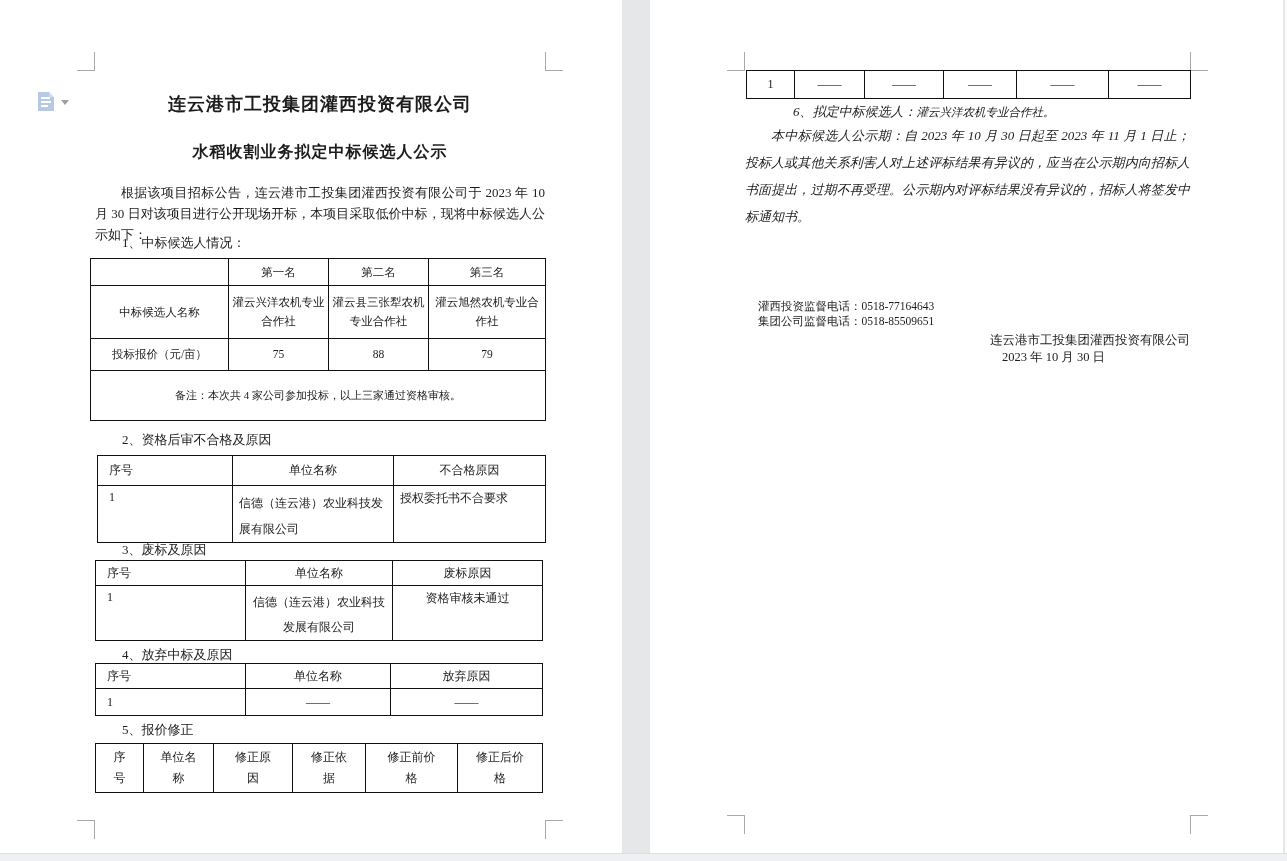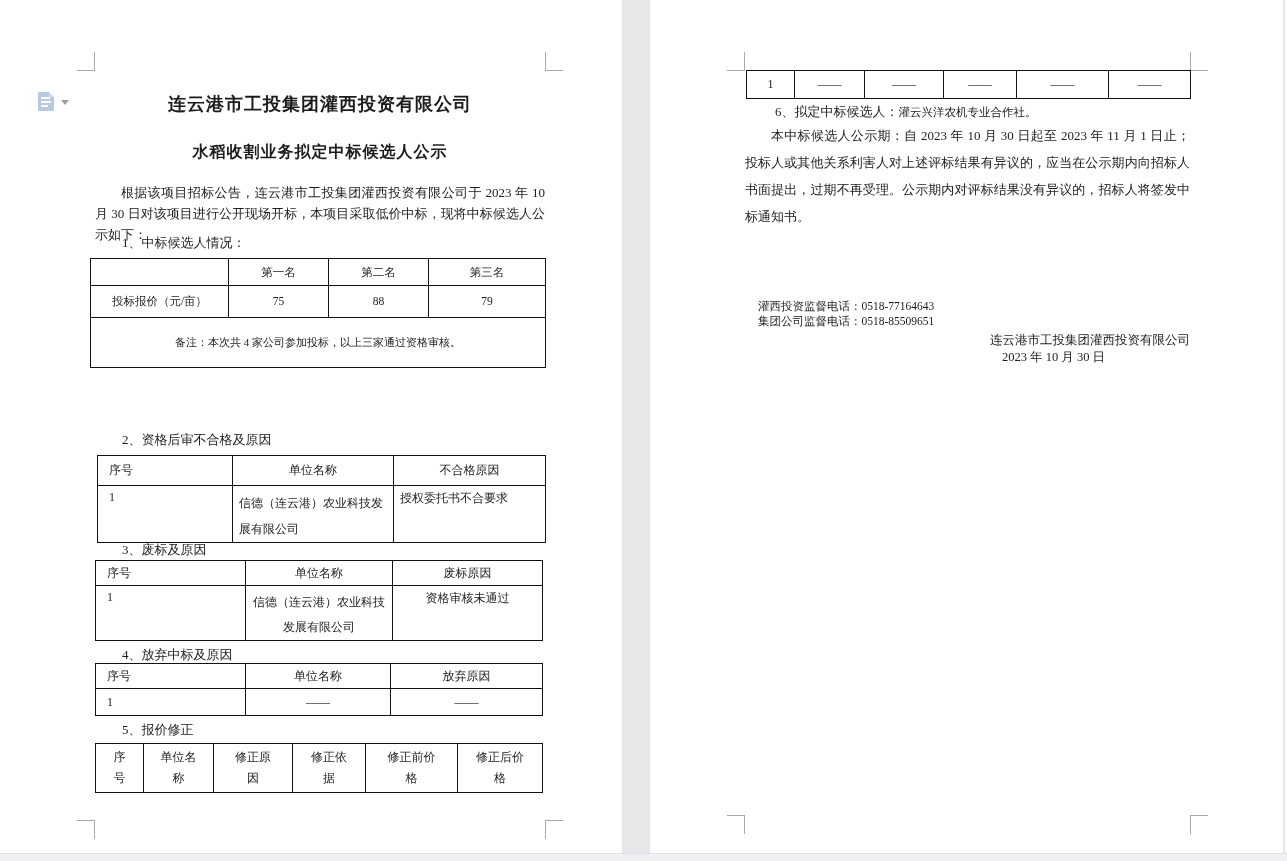--- a/index.html
+++ b/index.html
@@ -88,20 +88,26 @@
         <col style="width:100px">
         <col style="width:117px">
       </colgroup>
     <tbody>
         <tr style="height:27px;">
       <td></td>
       <td>第一名</td>
       <td>第二名</td>
       <td>第三名</td>
     </tr>
+    <tr style="height:53px;">
+      <td>中标候选人名称</td>
+      <td>灌云兴洋农机专业合作社</td>
+      <td>灌云县三张犁农机专业合作社</td>
+      <td>灌云旭然农机专业合作社</td>
+    </tr>
     <tr style="height:32px;">
       <td>投标报价（元/亩）</td>
       <td>75</td>
       <td>88</td>
       <td>79</td>
     </tr>
     <tr style="height:50px;">
       <td class="note-cell" colspan="4">备注：本次共 4 家公司参加投标，以上三家通过资格审核。</td>
     </tr>
   </tbody>
@@ -218,25 +224,25 @@
       <td>1</td>
       <td>——</td>
       <td>——</td>
       <td>——</td>
       <td>——</td>
       <td>——</td>
     </tr>
   </tbody>
     </table>
 
-  <div class="abs sec" style="left:125px; top:103px;">
+  <div class="abs sec" style="left:143px; top:103px;font-style:italic;">
     <span>6、拟定中标候选人：</span><span style="font-size:11.5px;">灌云兴洋农机专业合作社。</span>
   </div>
 
-  <div class="abs body-text indent" style="left:95px; top:122px; width:445px; line-height:27px;">本中标候选人公示期：自 2023 年 10 月 30 日起至 2023 年 11 月 1 日止；投标人或其他关系利害人对上述评标结果有异议的，应当在公示期内向招标人书面提出，过期不再受理。公示期内对评标结果没有异议的，招标人将签发中标通知书。</div>
+  <div class="abs body-text indent" style="left:95px; top:122px; width:445px; line-height:27px;font-style:italic;">本中标候选人公示期：自 2023 年 10 月 30 日起至 2023 年 11 月 1 日止；投标人或其他关系利害人对上述评标结果有异议的，应当在公示期内向招标人书面提出，过期不再受理。公示期内对评标结果没有异议的，招标人将签发中标通知书。</div>
 
   <div class="abs small-line" style="left:108px; top:299px;">灌西投资监督电话：0518-77164643</div>
   <div class="abs small-line" style="left:108px; top:314px;">集团公司监督电话：0518-85509651</div>
 
   <div class="abs sig-line" style="left:95px; top:332px; width:445px; text-align:right;">连云港市工投集团灌西投资有限公司</div>
   <div class="abs sig-line" style="left:95px; top:349px; width:445px; text-align:right; padding-right:85px; box-sizing:border-box;">2023 年 10 月 30 日</div>
 </div>
 
 <div class="edge-strip"></div>
 <div class="status-bar"></div>

